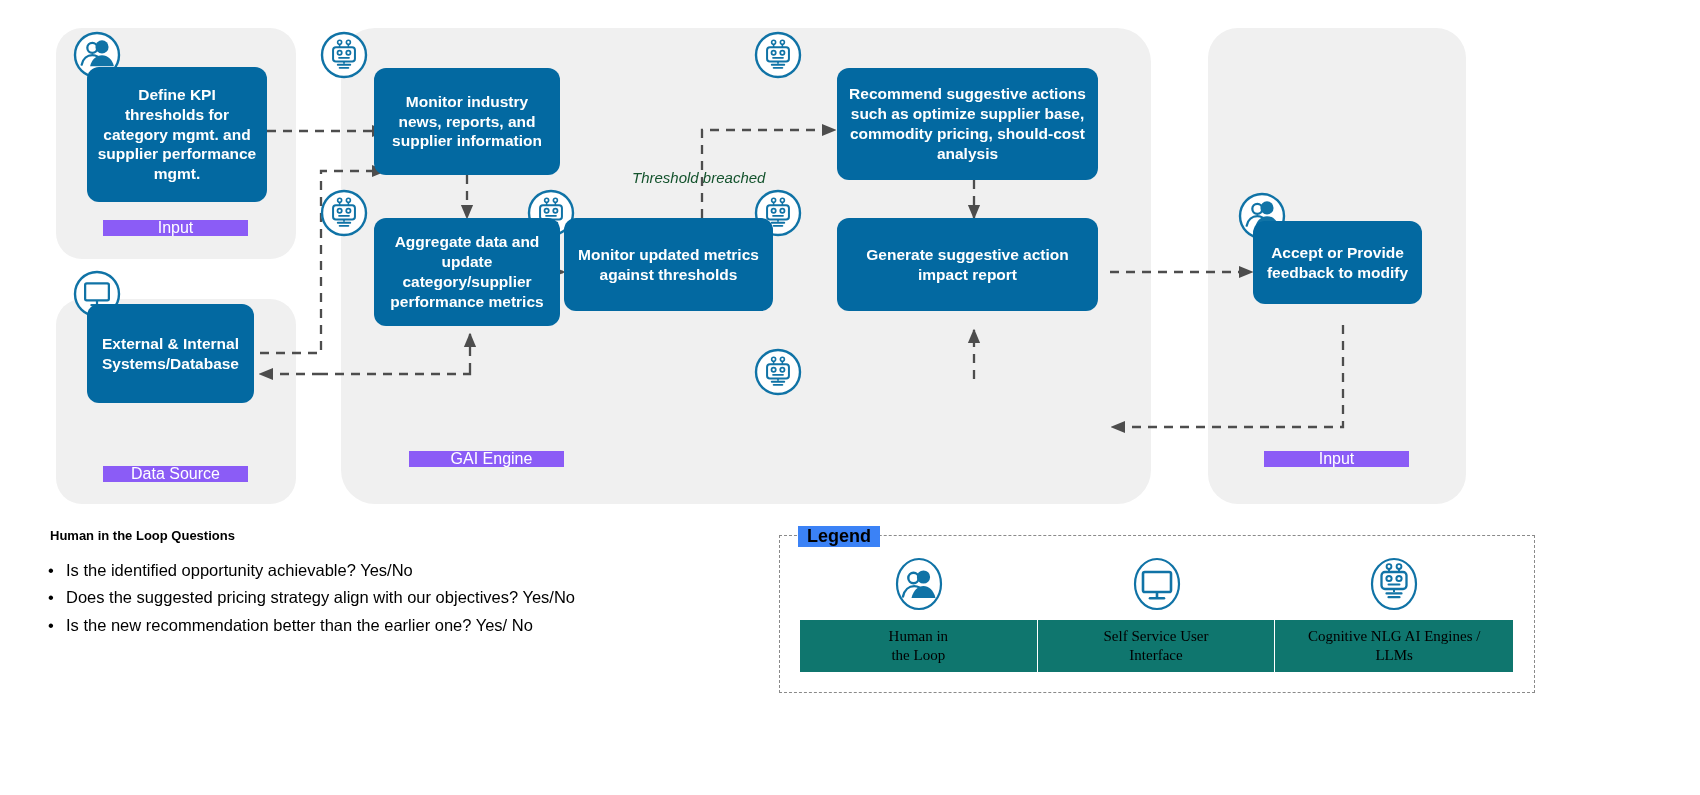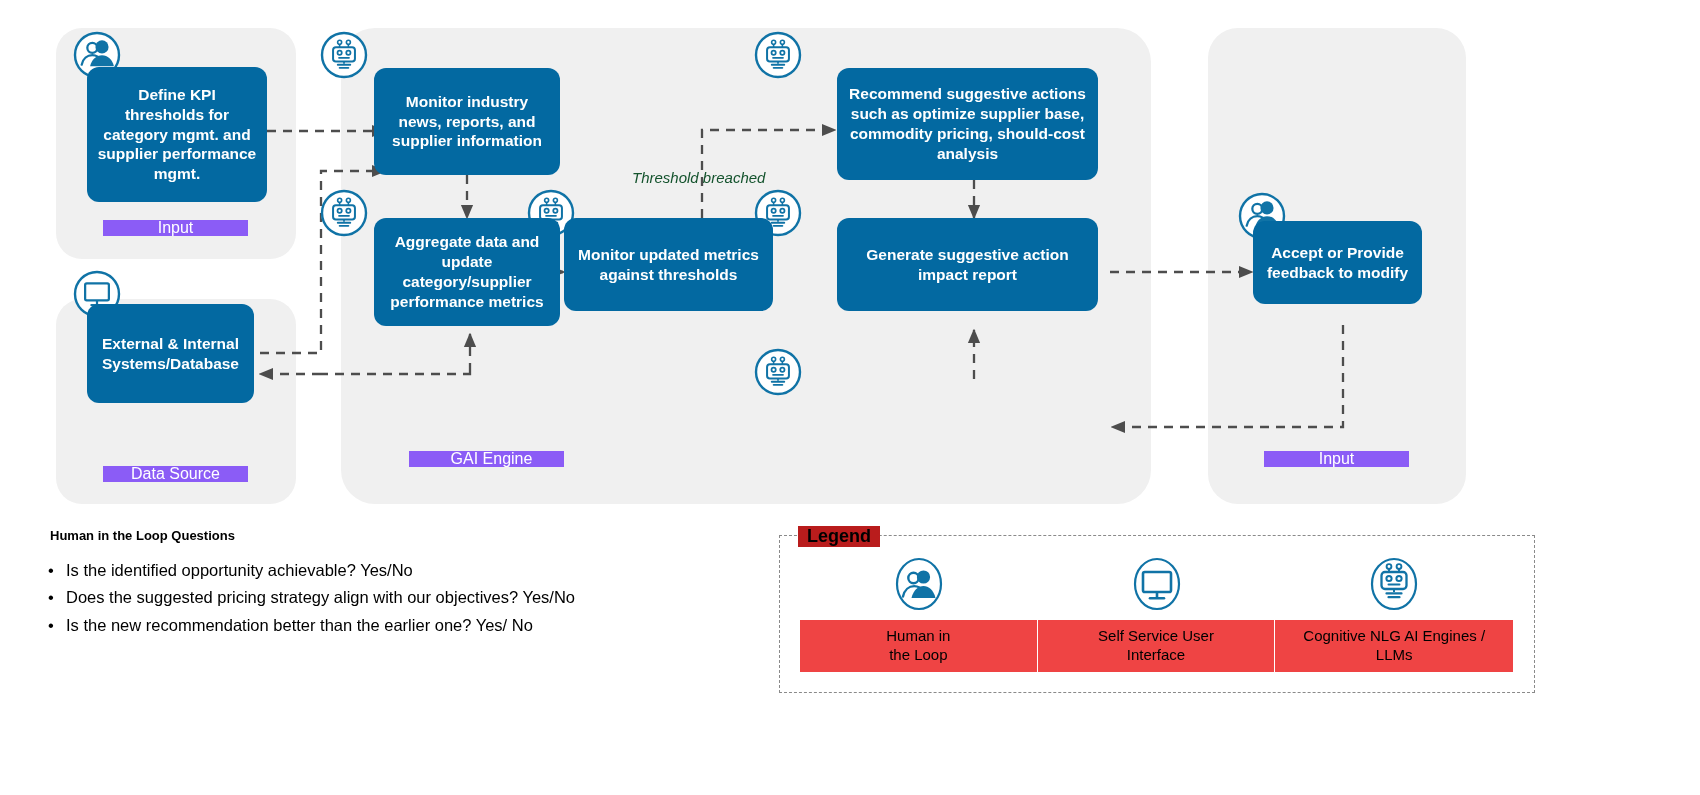--- a/index.html
+++ b/index.html
@@ -27,31 +27,31 @@
   .q-title{position:absolute;left:50px;top:528px;font-weight:bold;font-size:13px;}
   .q-list{position:absolute;left:46px;top:559px;width:560px;font-size:16.5px;
           line-height:1.42;}
   .q-item{display:flex;gap:10px;margin-bottom:4px;}
   .q-bul{width:10px;flex:0 0 10px;text-align:center;line-height:1.42;}
   .q-txt{flex:1 1 auto;}
 
   
   .legend-box{position:absolute;left:779px;top:535px;width:756px;height:158px;
               border:1.6px dashed #8a8a8a;box-sizing:border-box;}
-  .legend-title{position:absolute;left:798px;top:526px;background:#b91c1c;
+  .legend-title{position:absolute;left:798px;top:526px;background:#3b82f6;
                 padding:0 9px;font-weight:bold;font-size:18px;}
   .legend-cols{position:absolute;left:800px;top:556px;width:713px;
                display:flex;}
   .legend-col{flex:1 1 0;display:flex;flex-direction:column;align-items:center;}
   .legend-icon{height:56px;display:flex;align-items:center;justify-content:center;
                margin-bottom:8px;}
-  .legend-cell{width:100%;height:52px;background:#ef4444;display:flex;
+  .legend-cell{width:100%;height:52px;background:#0f766e;display:flex;
                align-items:center;justify-content:center;text-align:center;
                font-size:15px;line-height:1.25;box-sizing:border-box;
-               border-right:1.5px solid #ffffff;}
+               border-right:1.5px solid #ffffff;font-family:Liberation Serif, serif;}
   .legend-col:last-child .legend-cell{border-right:none;}
 </style>
 </head>
 <body>
 
 <div class="canvas">
 
   <svg width="1700" height="795" style="position:absolute;left:0;top:0;">
     <defs>
       <marker id="ar" viewBox="0 0 10 10" refX="9" refY="5" markerWidth="6.5" markerHeight="6.5" orient="auto-start-reverse">

